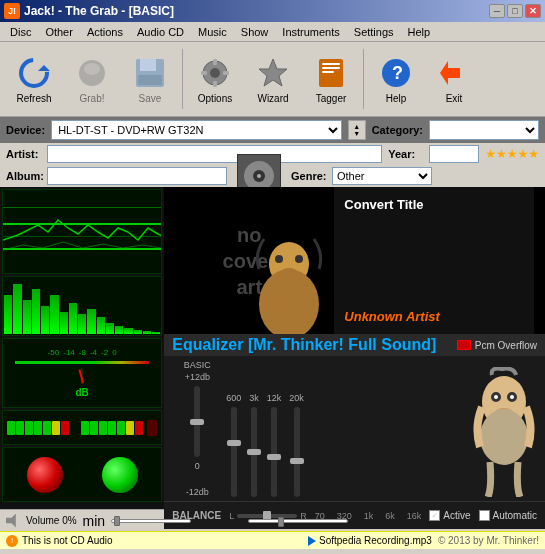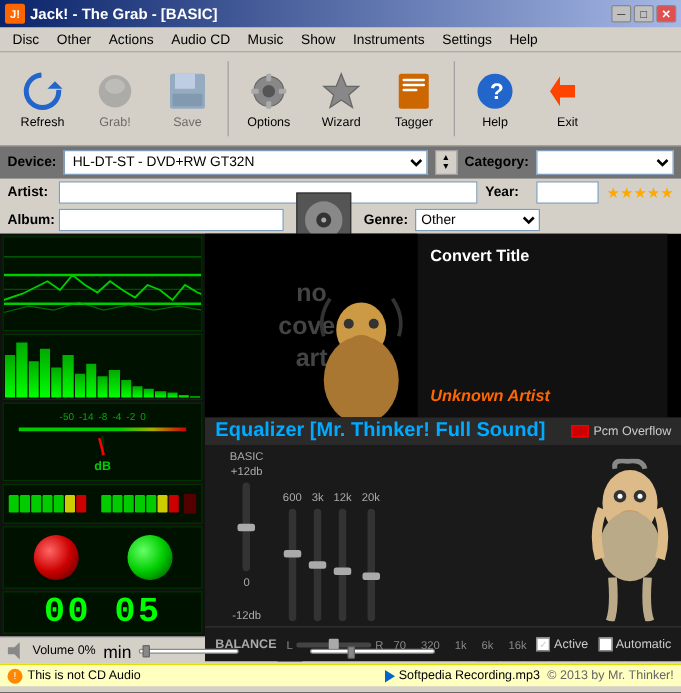--- a/index.html
+++ b/index.html
@@ -791,23 +791,20 @@
       </div>
       <div style="flex:1;"></div>
       <div class="led" style="background:#550000; width:10px;height:16px;"></div>
     </div>
 
     <div class="vu-balls">
       <div class="ball red"></div>
       <div class="ball green"></div>
     </div>
 
-    <div class="vu-time">
-      <span class="time-display">00 05</span>
-    </div>
   </div>
 
   <div class="right-panel">
     <div class="cover-info-row">
 
       <div class="cover-area">
         <div class="cover-img">
           <div class="no-cover-text">no<br>cover<br>art</div>
 
           <svg style="position:absolute;bottom:0;right:0;width:90px;height:100px;" viewBox="0 0 90 100">

